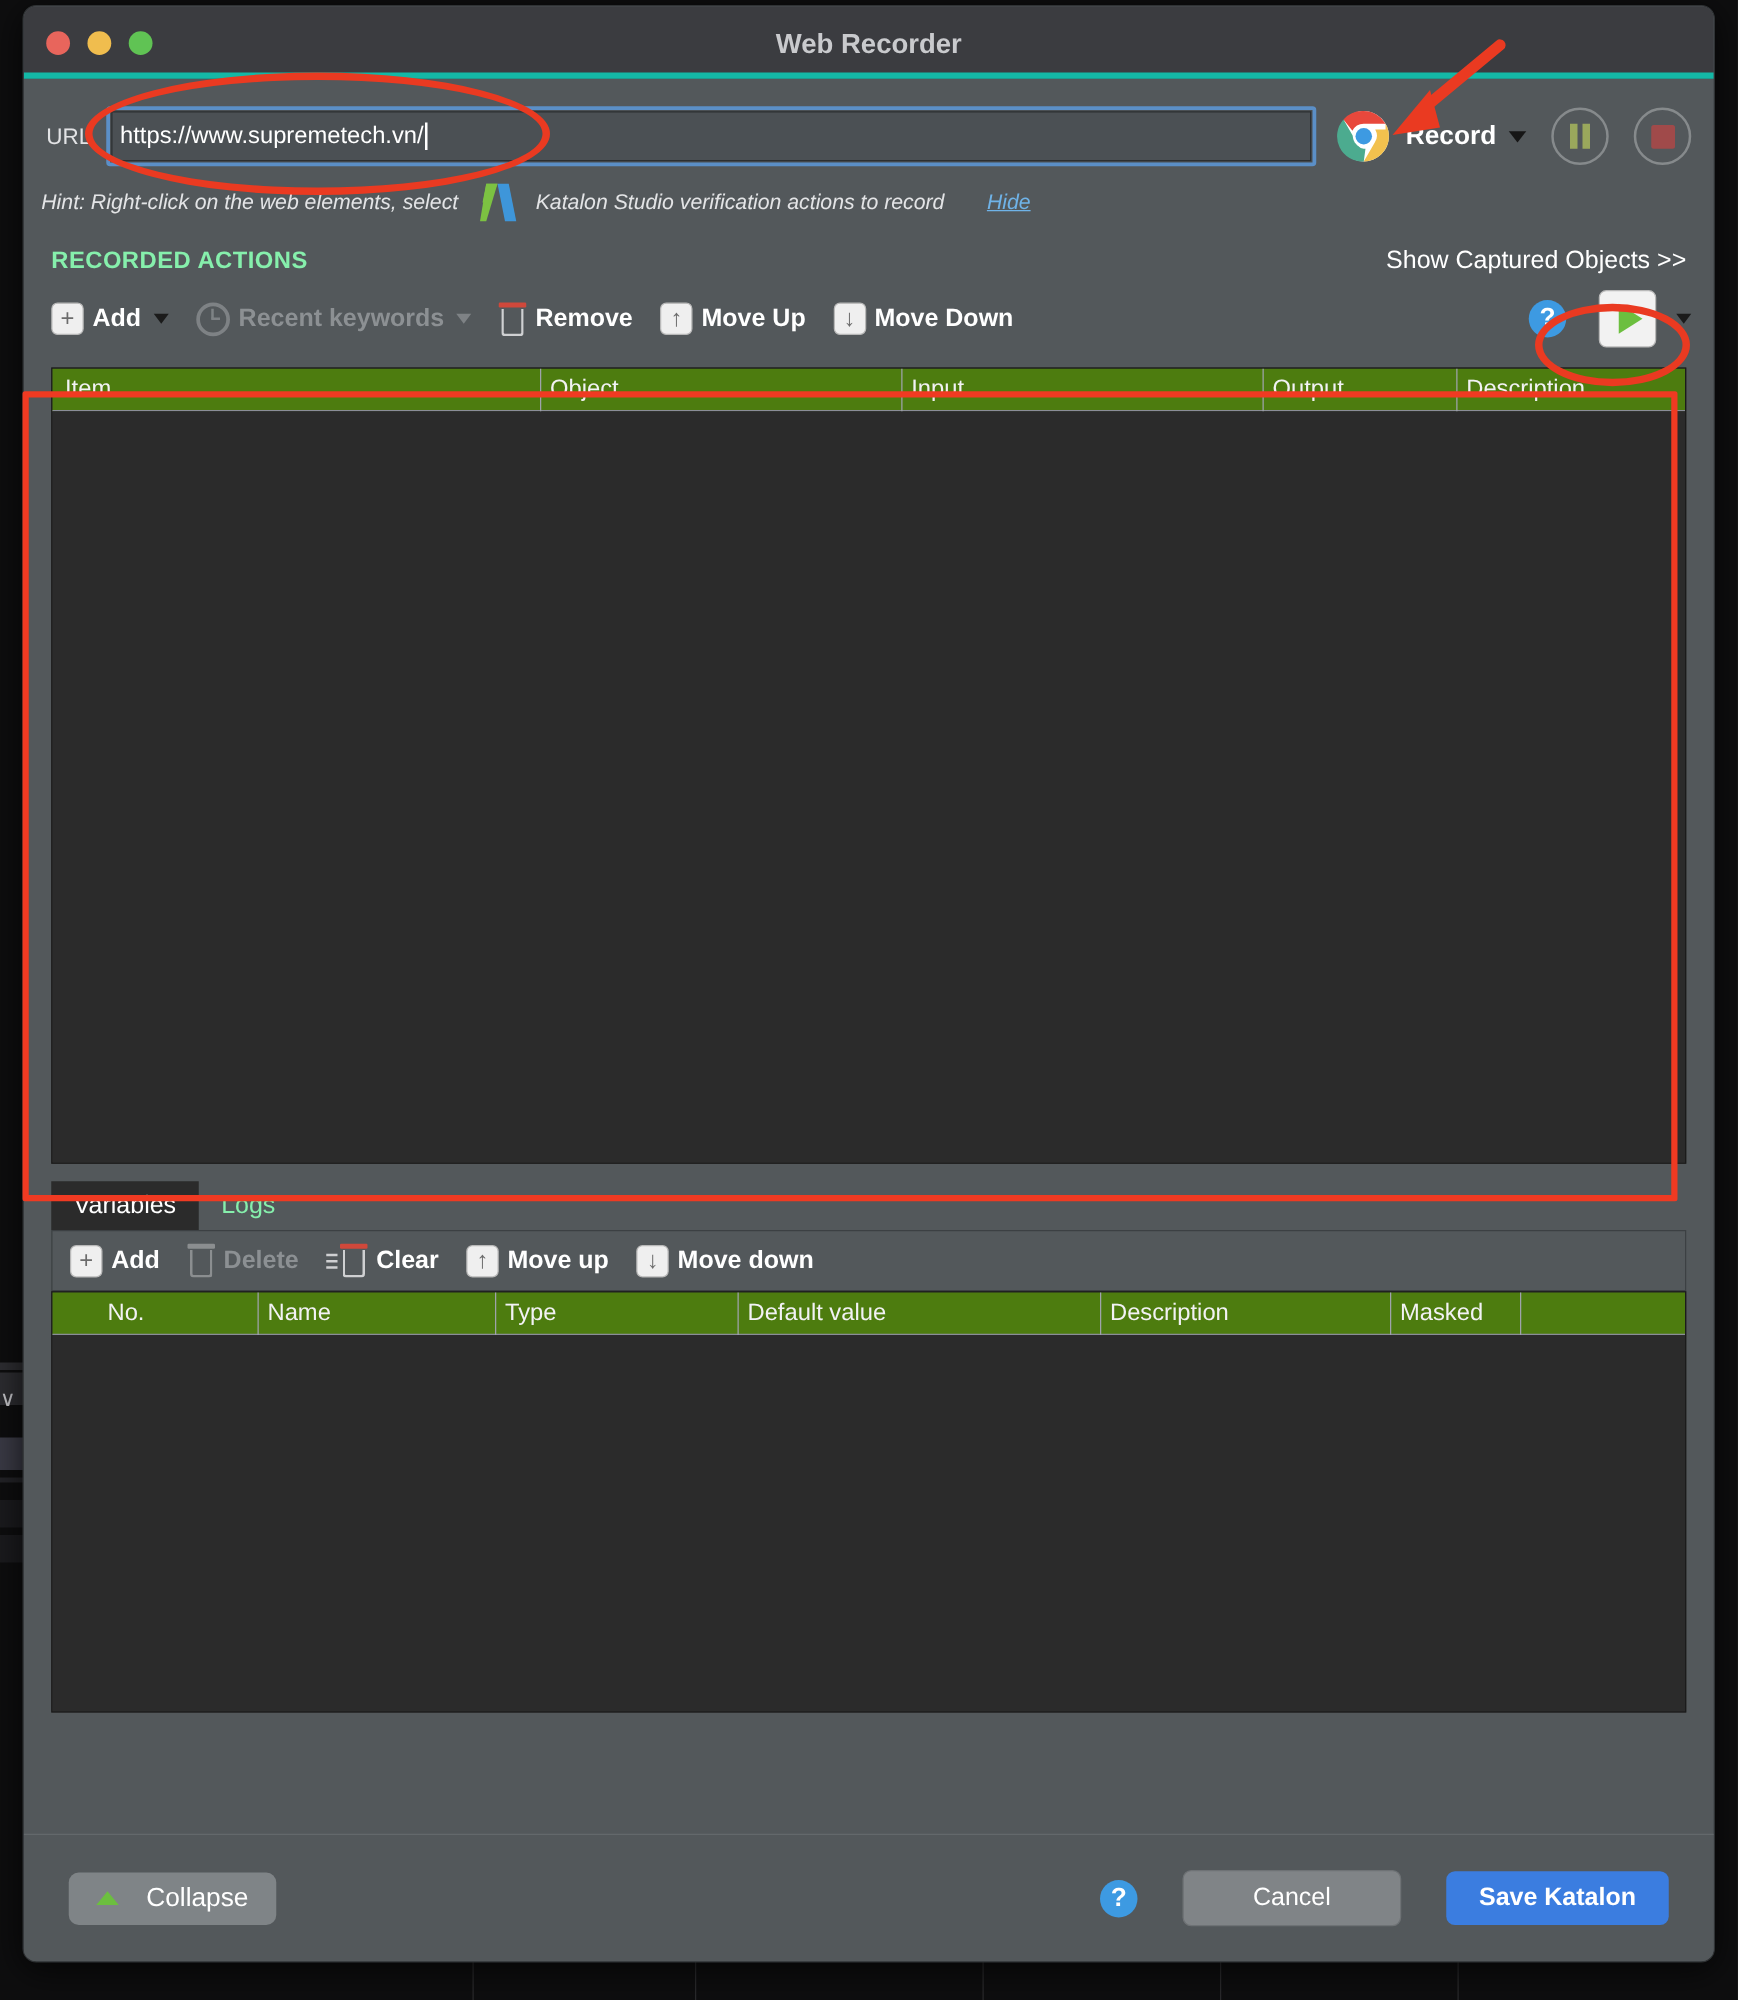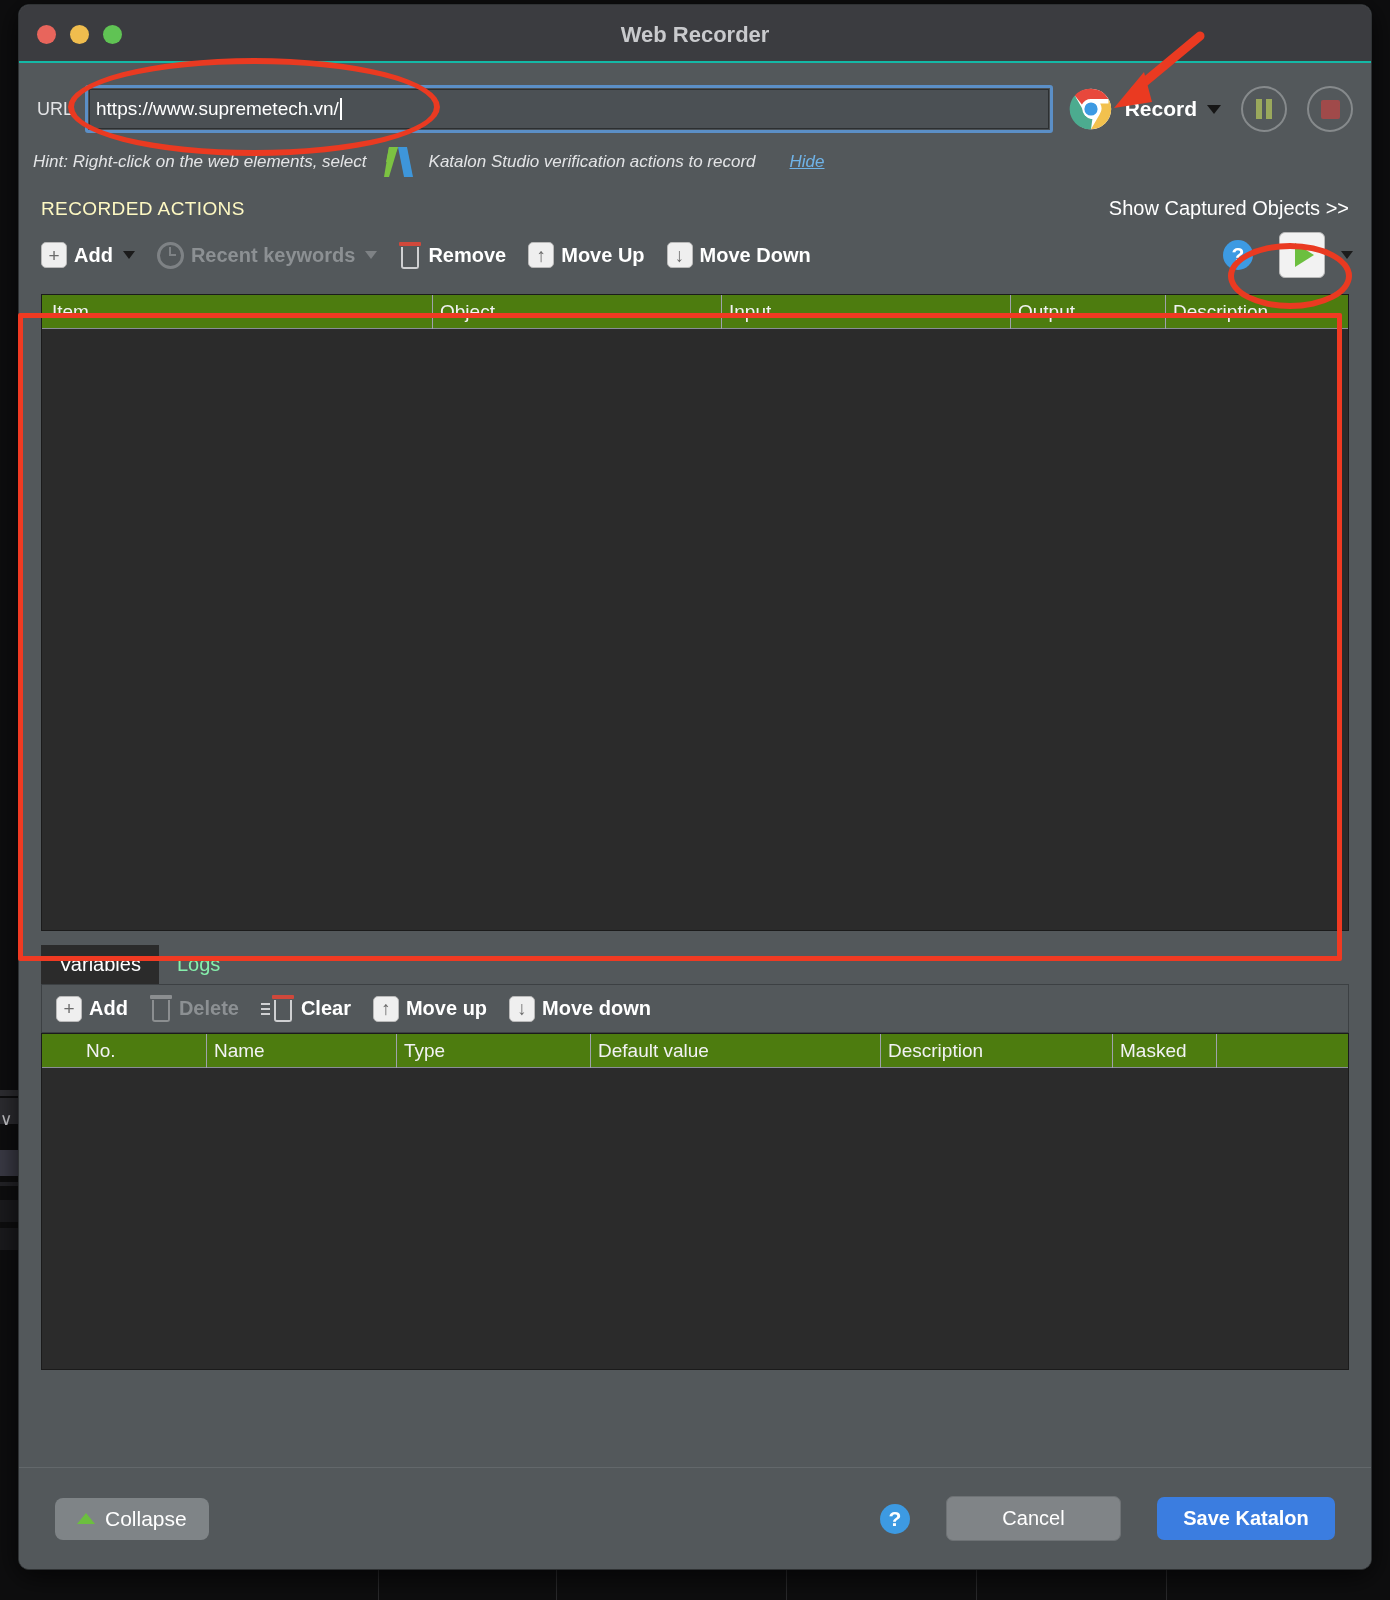--- a/index.html
+++ b/index.html
@@ -35,21 +35,21 @@
     background: #53585b;
     border-radius: 11px;
     box-shadow: 0 6px 28px rgba(0,0,0,.7);
     overflow: hidden;
     border: 1px solid #2f3234;
   }
 
   .titlebar {
     height: 58px; background: #3b3c40;
     position: relative;
-    border-bottom: 2px solid #14b8a6;
+    border-bottom: 5px solid #14b8a6;
   }
   .traffic { position: absolute; left: 18px; top: 20px; display: flex; gap: 14px; }
   .dot { width: 19px; height: 19px; border-radius: 50%; }
   .dot.red { background: #e8655c; }
   .dot.yellow { background: #f0bd4e; }
   .dot.green { background: #60c354; }
   .title {
     position: absolute; left: 0; right: 0; top: 17px;
     text-align: center; color: #c9cacd;
     font-size: 22px; font-weight: bold;
@@ -114,21 +114,21 @@
     color: #6fb3e8; text-decoration: underline;
     font-style: italic; font-size: 17px; margin-left: 34px;
   }
 
   
   .section-head {
     display: flex; align-items: center; justify-content: space-between;
     padding: 18px 22px 0 22px;
   }
   .section-title {
-    color: #fef9c3; font-size: 19px; font-weight: normal; letter-spacing: .4px;
+    color: #86efac; font-size: 19px; font-weight: bold; letter-spacing: .4px;
   }
   .show-captured { color: #ffffff; font-size: 20px; font-weight: normal; }
 
   
   .toolbar {
     display: flex; align-items: center;
     padding: 12px 18px 10px 22px;
     position: relative;
   }
   .tb-item { display: flex; align-items: center; margin-right: 22px; }
@@ -238,21 +238,21 @@
 
   
   .footer {
     position: absolute; left: 0; right: 0; bottom: 0;
     height: 102px; background: #53585b;
     border-top: 1px solid #63686b;
     display: flex; align-items: center;
     padding: 0 36px;
   }
   .collapse-btn {
-    display: flex; align-items: center; gap: 10px;
+    display: flex; align-items: center; gap: 22px;
     background: #7f8487; border-radius: 8px;
     padding: 9px 22px; color: #ffffff; font-size: 21px;
   }
   .chev-up {
     width: 0; height: 0;
     border-left: 9px solid transparent; border-right: 9px solid transparent;
     border-bottom: 11px solid #6cbf3f;
   }
   .footer-right { margin-left: auto; display: flex; align-items: center; gap: 36px; }
   .btn-cancel {

